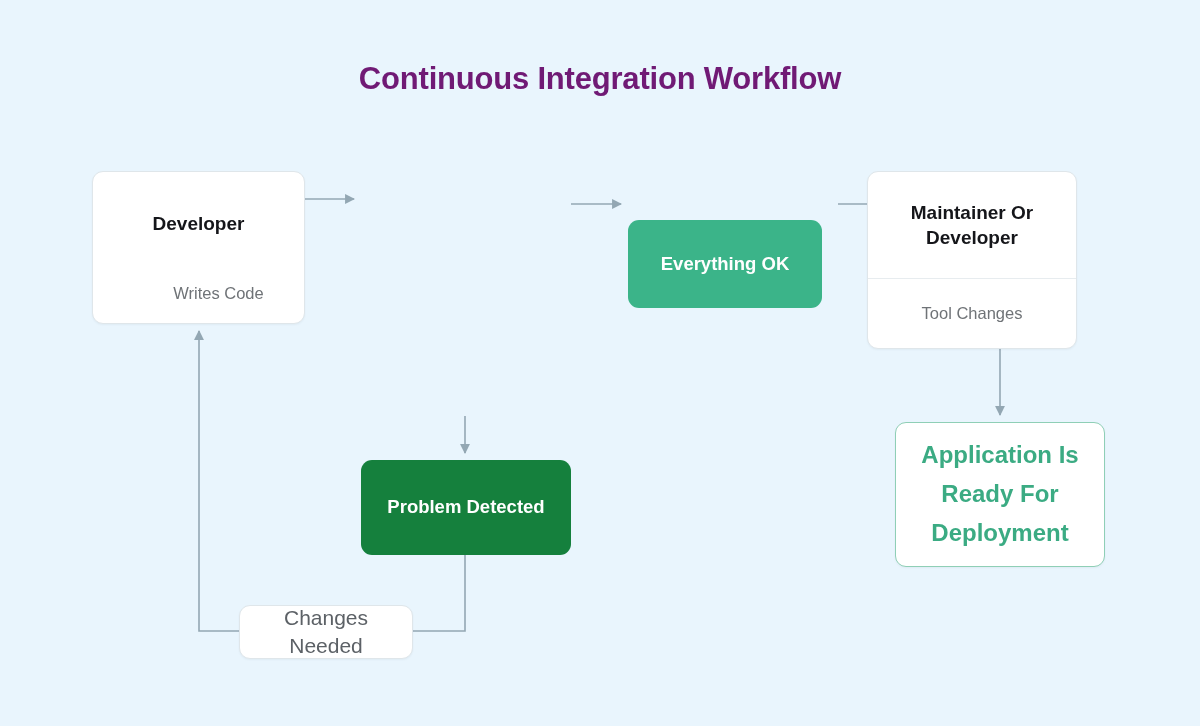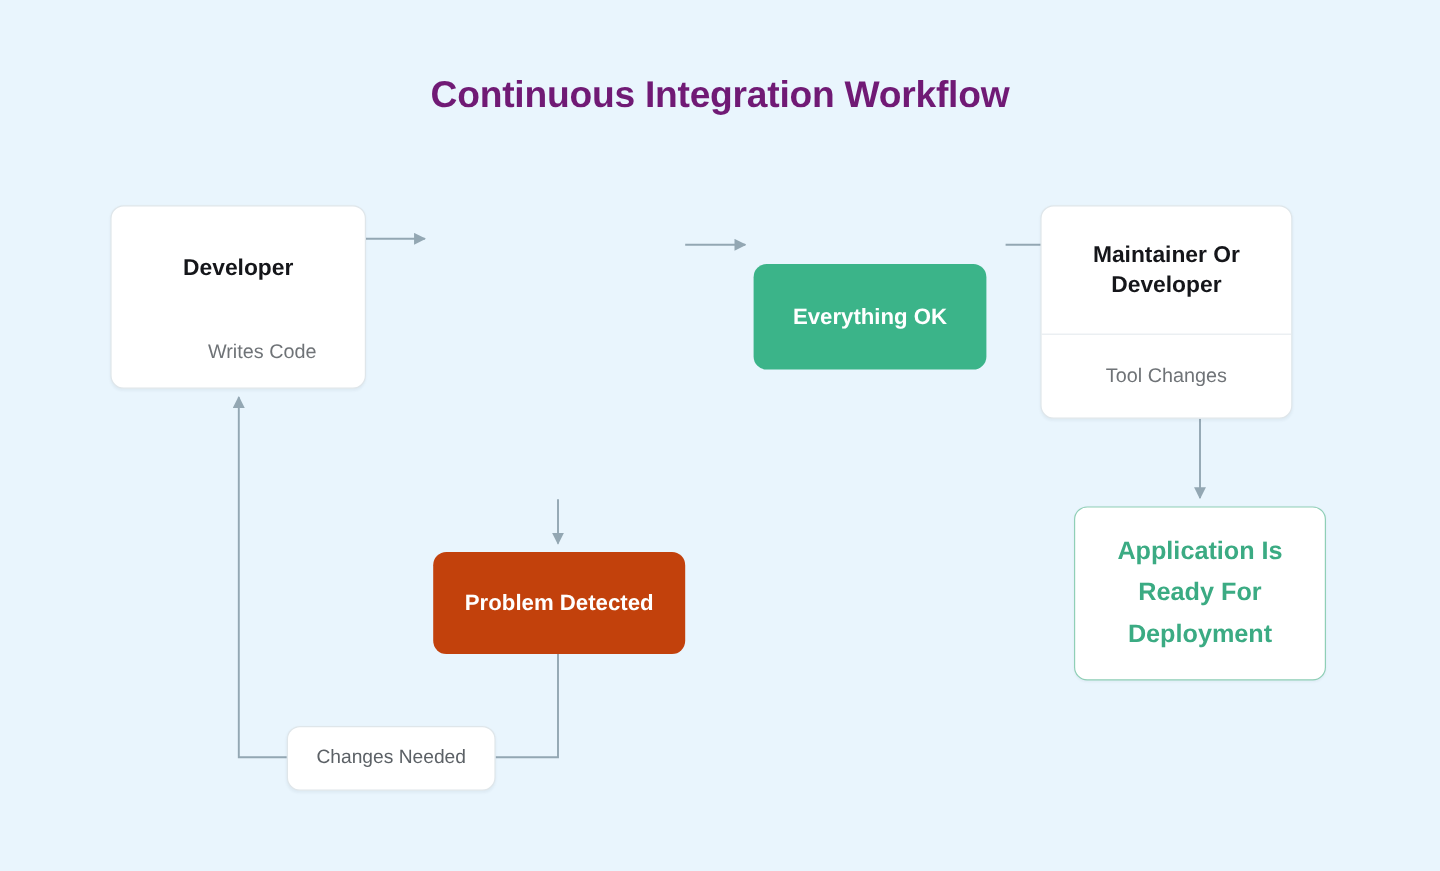--- a/index.html
+++ b/index.html
@@ -133,57 +133,57 @@
     height: 178px;
   }
   #node-maintainer .node-head { height: 106px; }
   #node-maintainer .node-row  { height: 72px; }
 
   
   #node-problem {
     left: 361px;
     top: 460px;
     width: 210px;
-    height: 85px;
-    background: #c2410c;
+    height: 95px;
+    background: #15803d;
     border: none;
   }
   #node-problem .node-head {
     height: 100%;
     color: #ffffff;
     font-size: 18.5px;
   }
 
   
   #node-ready {
     left: 895px;
     top: 422px;
     width: 210px;
     height: 145px;
     border: 1px solid #8fcfb6;
     box-shadow: 0 1px 2px rgba(30, 50, 70, 0.05);
   }
   #node-ready .node-head {
     height: 100%;
     color: #3bab83;
-    font-size: 21px;
+    font-size: 24px;
     line-height: 1.62;
   }
 
   
   #node-changes {
     left: 239px;
     top: 605px;
     width: 174px;
     height: 54px;
   }
   #node-changes .node-head {
     height: 100%;
     font-weight: normal;
-    font-size: 16px;
+    font-size: 21px;
     color: #5c6166;
   }
 </style>
 </head>
 <body>
 
 <div id="canvas">
 
   <div class="page-title">Continuous Integration Workflow</div>
 

